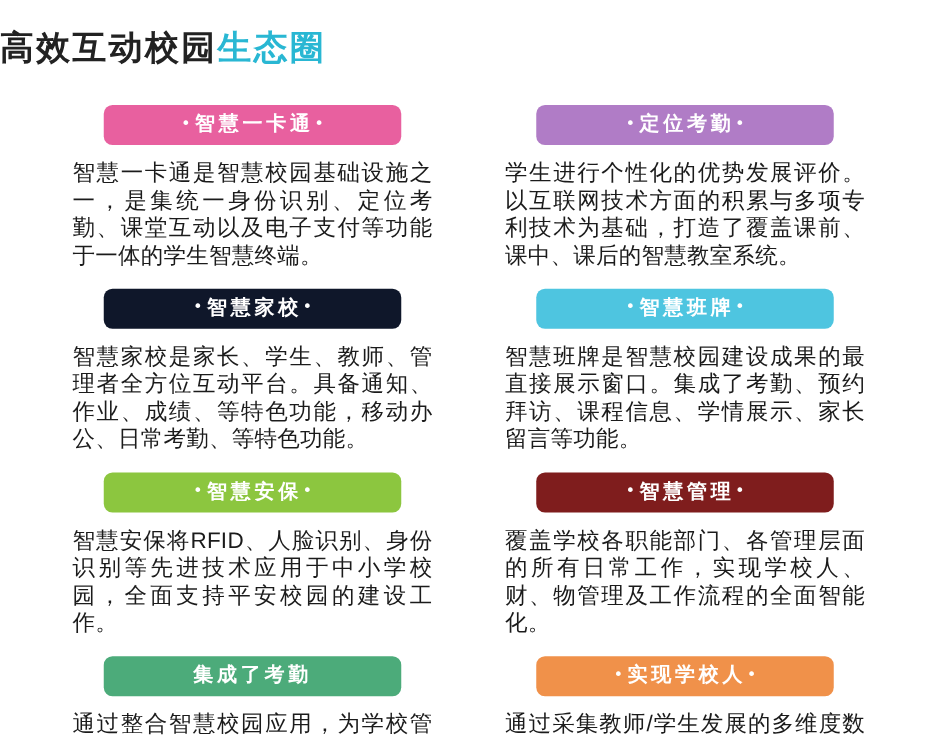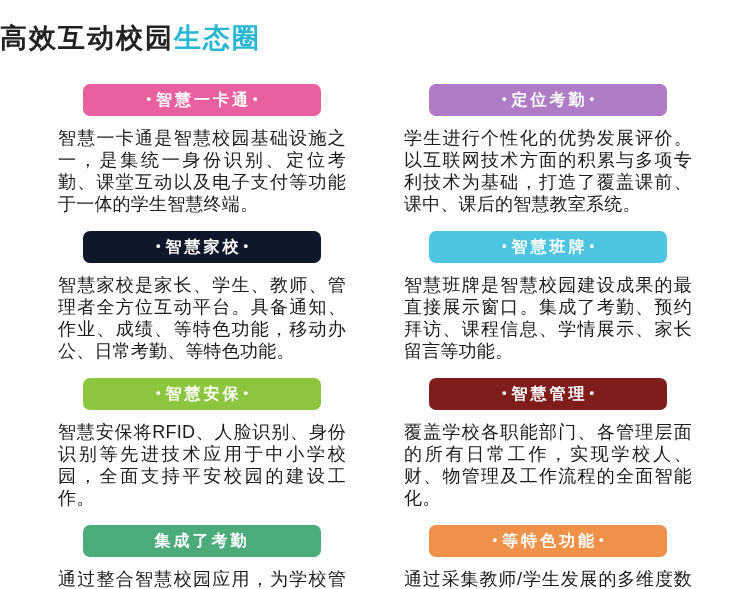--- a/index.html
+++ b/index.html
@@ -148,21 +148,21 @@
 
       <div class="block b3">
         <div class="pill" style="background:#7f1d1d">
           <span class="dot left">•</span><span>智慧管理</span><span class="dot right">•</span>
         </div>
         <p class="desc">覆盖学校各职能部门、各管理层面的所有日常工作，实现学校人、财、物管理及工作流程的全面智能化。</p>
       </div>
 
       <div class="block b4">
         <div class="pill" style="background:#f0914a">
-          <span class="dot left">•</span><span>等特色功能</span><span class="dot right">•</span>
+          <span class="dot left">•</span><span>实现学校人</span><span class="dot right">•</span>
         </div>
         <p class="desc">通过采集教师/学生发展的多维度数据，利用科学评价模型对老师/学生进行个性化的优势发展评价。</p>
       </div>
 
     </div>
 
   </div>
 </div>
 
 </body></html>

